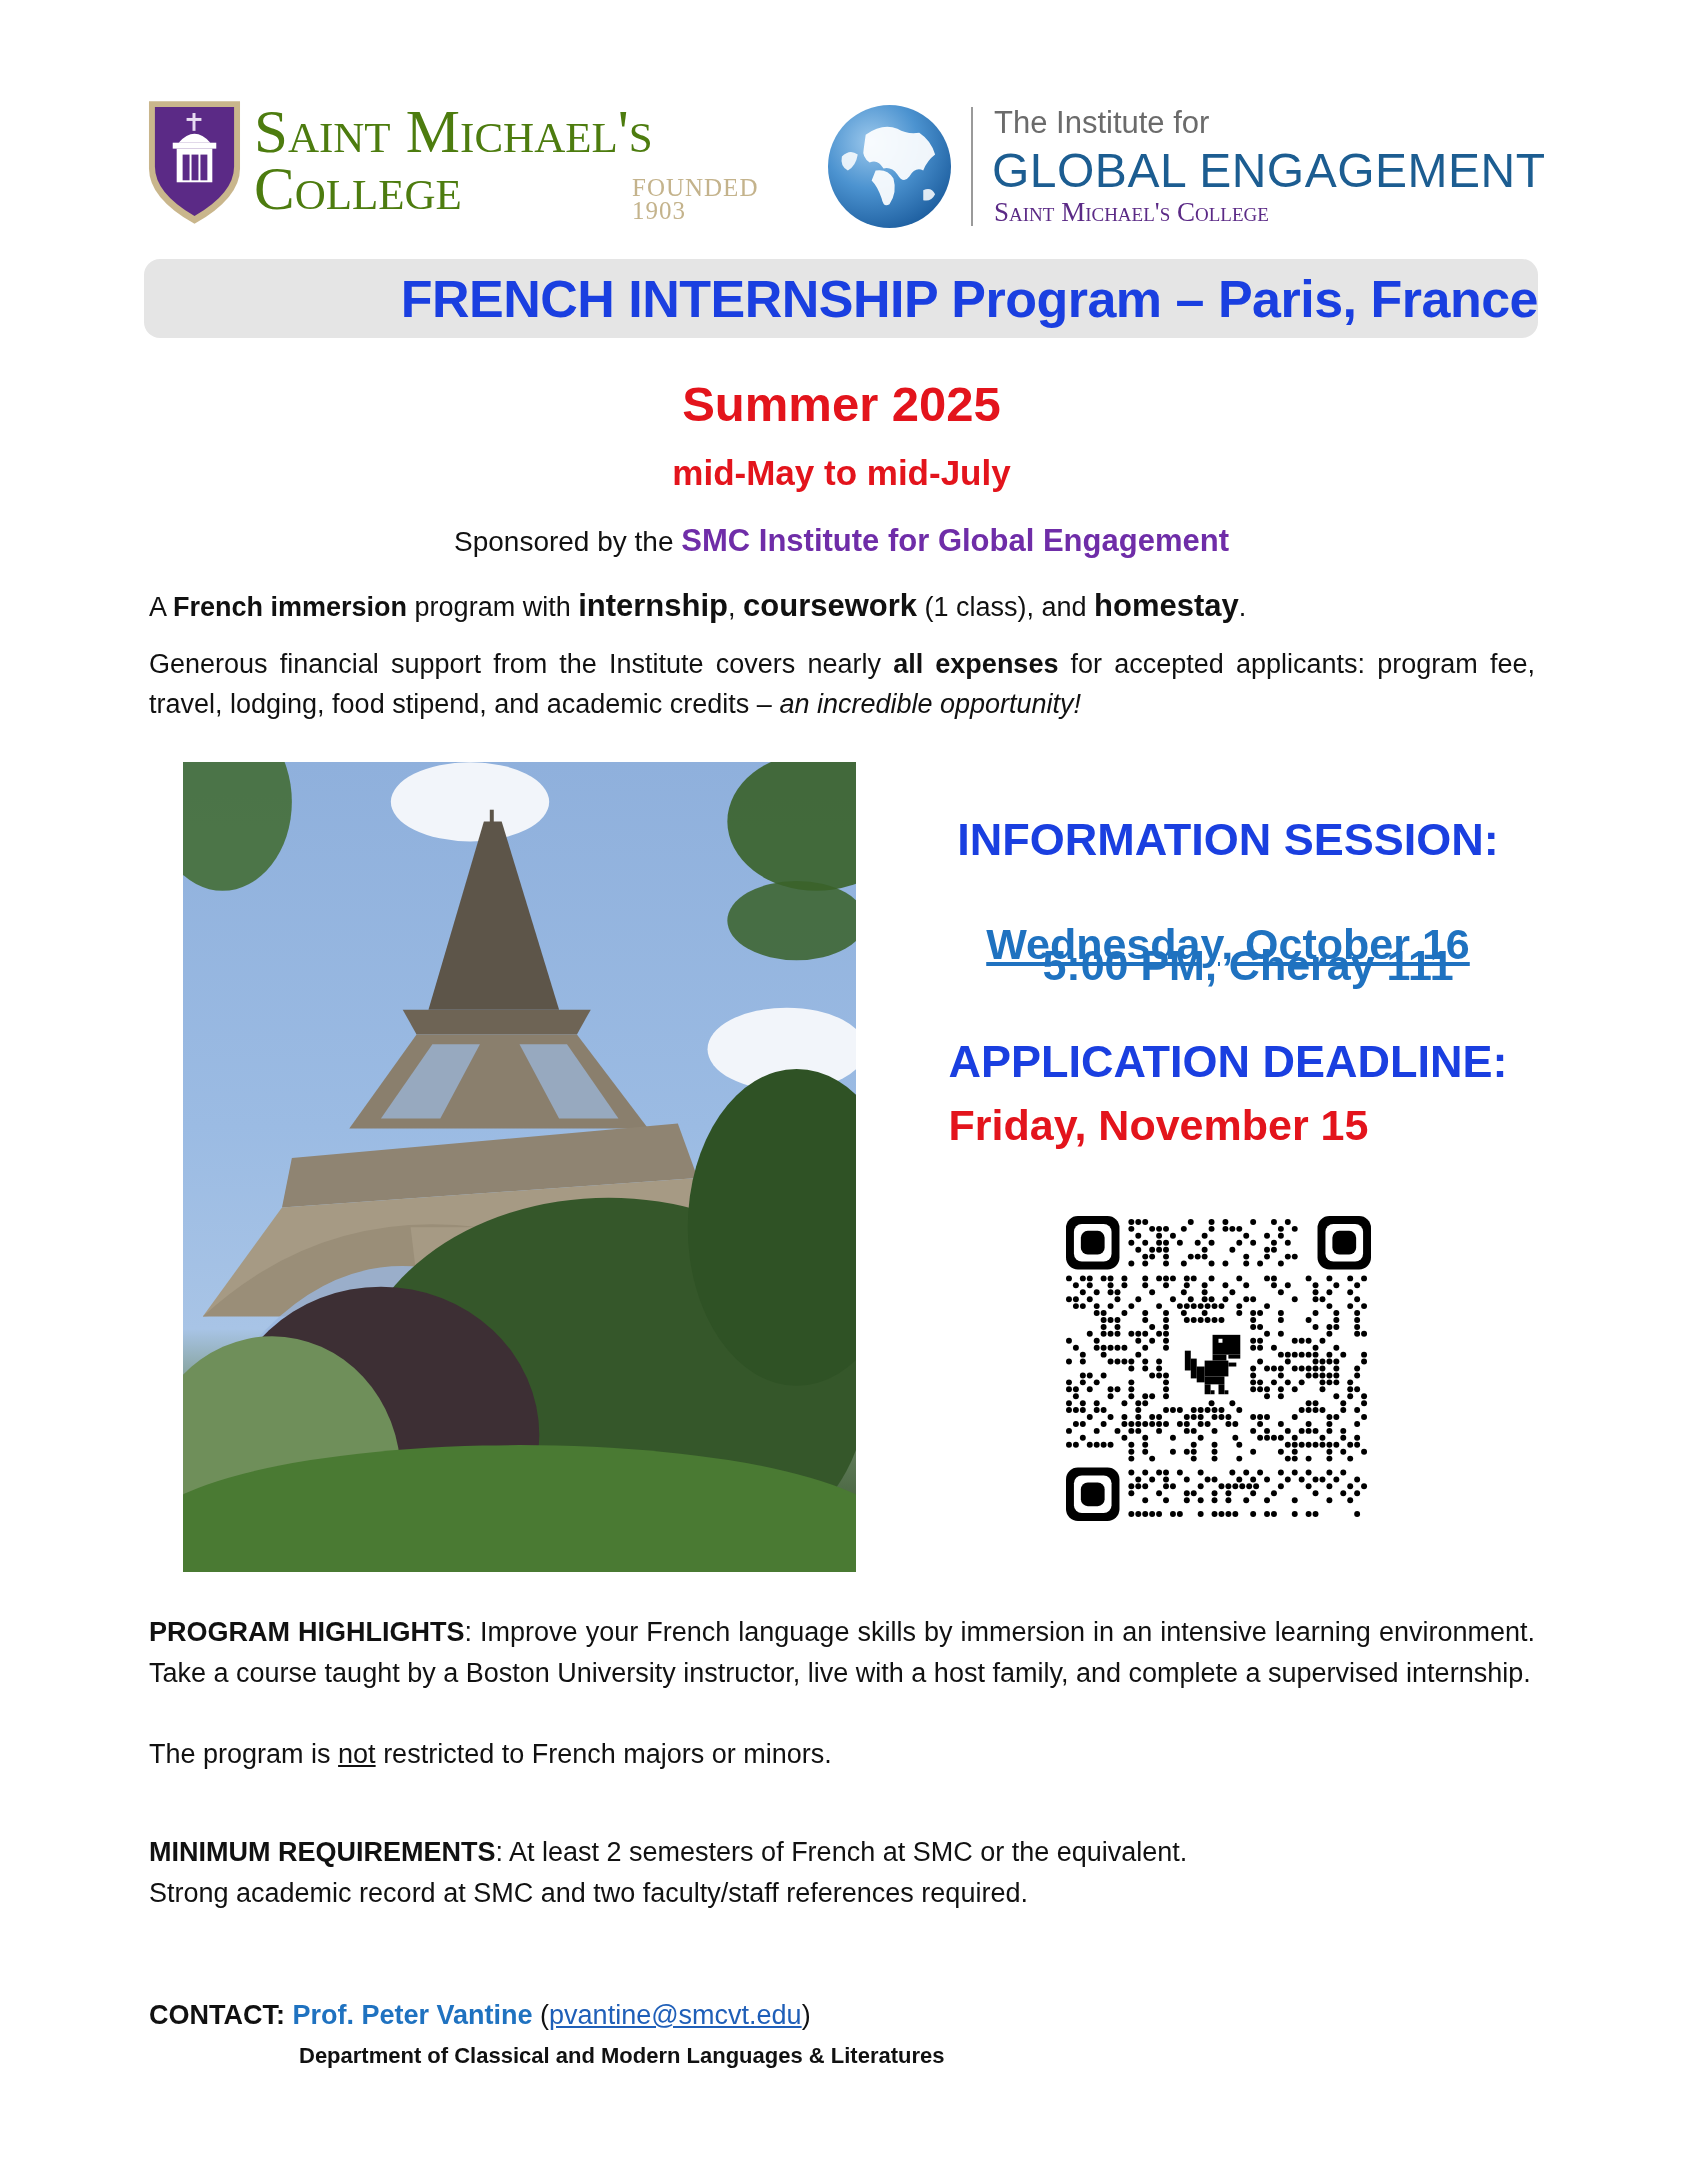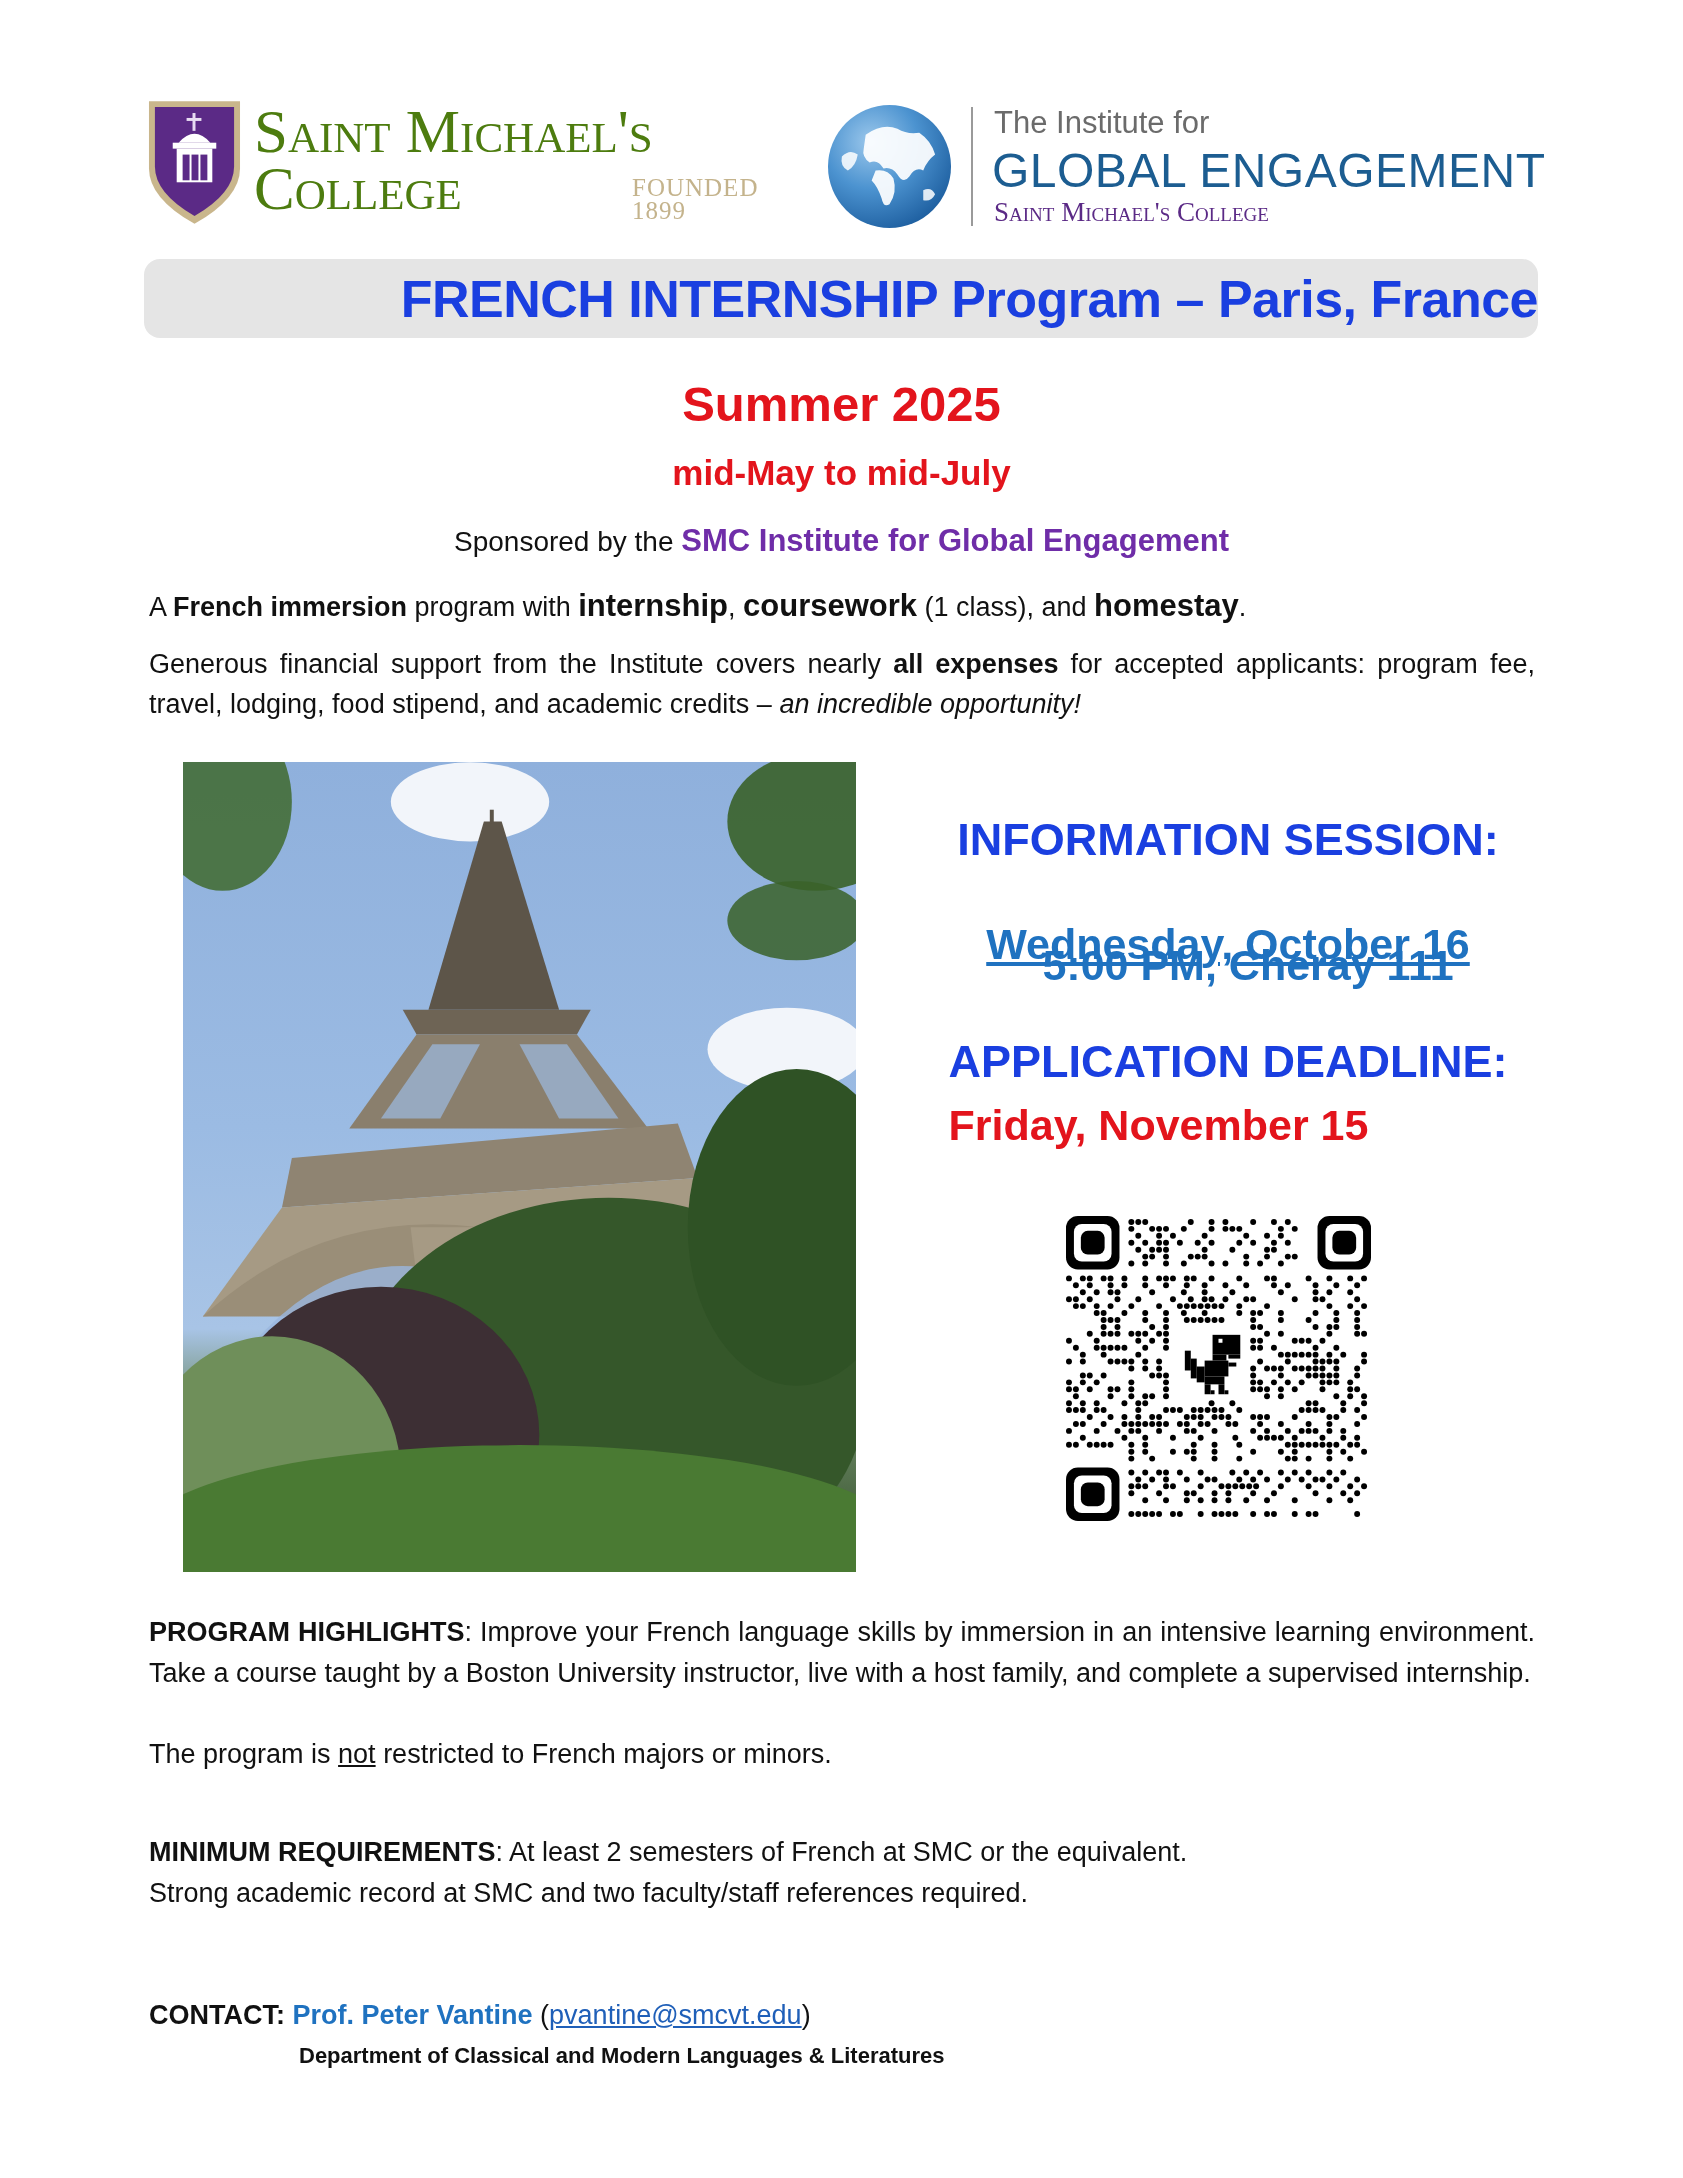--- a/index.html
+++ b/index.html
@@ -85,21 +85,21 @@
     <rect x="36" y="56" width="7" height="26" fill="#5b2a86"></rect>
     <rect x="45" y="56" width="7" height="26" fill="#5b2a86"></rect>
     <rect x="54" y="56" width="7" height="26" fill="#5b2a86"></rect>
   </svg>
   <div class="smc-name">
     <span class="l1">Saint Michael's</span>
     <span class="l2">College</span>
   </div>
   <div class="smc-founded">
     <div>FOUNDED</div>
-    <div>1899</div>
+    <div>1903</div>
   </div>
 </div>
 
 <div class="abs ige-logo">
   <div class="globe">
     <svg viewBox="0 0 124 124" width="123" height="123">
       <path d="M38 30 Q55 18 70 24 Q80 30 92 28 Q104 36 108 50 Q100 56 96 66 Q88 62 82 72 Q76 80 70 70 Q64 62 56 64 Q50 54 42 58 Q34 52 36 44 Z" fill="#ffffff" opacity="0.92"></path>
       <path d="M48 66 Q60 64 66 74 Q70 88 62 100 Q56 104 54 94 Q50 82 44 76 Z" fill="#ffffff" opacity="0.92"></path>
       <path d="M14 52 Q22 44 30 50 Q28 62 20 66 Q12 62 14 52 Z" fill="#ffffff" opacity="0.85"></path>
       <path d="M96 86 Q104 82 108 90 Q104 98 96 96 Z" fill="#ffffff" opacity="0.85"></path>

